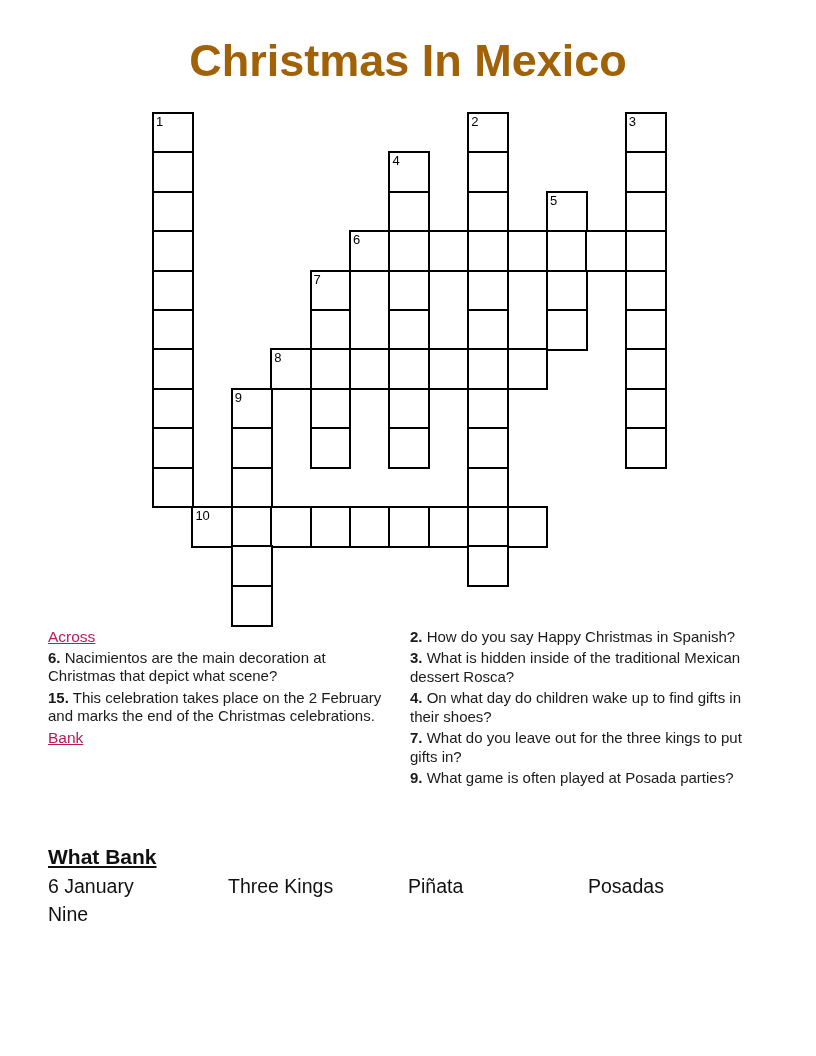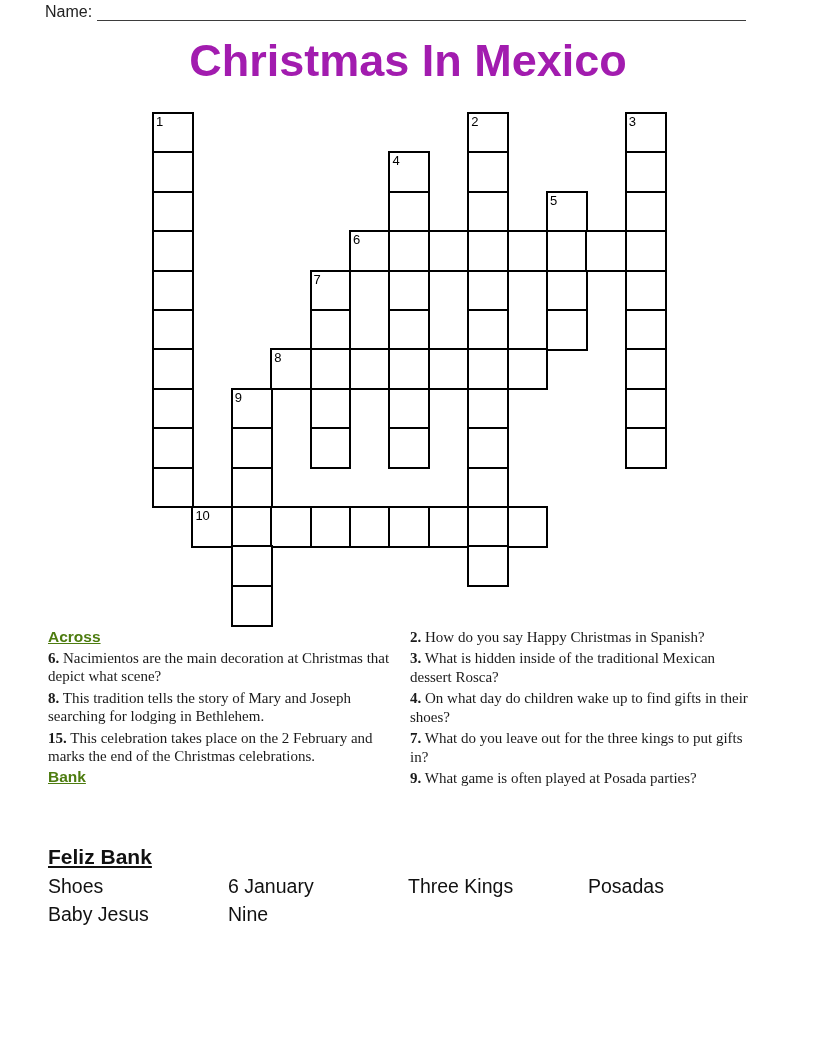--- a/index.html
+++ b/index.html
@@ -39,21 +39,21 @@
   
   .page-title {
     position: absolute;
     left: 0;
     top: 34px;
     width: 100%;
     text-align: center;
     font-size: 45px;
     line-height: 54px;
     font-weight: bold;
-    color: #a21caf;
+    color: #a16207;
     letter-spacing: 0px;
   }
 
   
   .grid {
     position: absolute;
     left: 152px;
     top: 112px;
     width: 516px;
     height: 516px;
@@ -80,26 +80,26 @@
     position: absolute;
     top: 628px;
     font-size: 15px;
     line-height: 18.7px;
     color: #1a1a1a;
   }
   .clues-left  { left: 48px;  width: 347px; }
   .clues-right { left: 410px; width: 340px; }
   .clue-heading {
     font-size: 15.5px;
-    font-weight: bold;
+    font-weight: normal;
     text-decoration: underline;
     margin: 0 0 2px 0;
-    color: #4d7c0f;
-  }
-  .clue { margin: 0 0 2.5px 0; font-family: Liberation Serif, serif; }
+    color: #be185d;
+  }
+  .clue { margin: 0 0 2.5px 0; }
   .clue b { font-weight: bold; }
 
   
   .wordbank {
     position: absolute;
     left: 48px;
     top: 845px;
     width: 730px;
   }
   .wb-heading {
@@ -116,24 +116,20 @@
     font-size: 19.5px;
     line-height: 22px;
     color: #111111;
   }
 </style>
 </head>
 <body>
 
 <div class="page">
 
-  <div class="name-row">
-    <span class="name-label">Name:</span>
-    <span class="name-line"></span>
-  </div>
 
   <div class="page-title">Christmas In Mexico</div>
 
   <div class="grid">
       <div class="cell" style="left: 0px; top: 0px;">
         <span class="cellnum">1</span>
       </div>
       <div class="cell" style="left: 315.2px; top: 0px;">
         <span class="cellnum">2</span>
       </div>
@@ -218,39 +214,37 @@
       <div class="cell" style="left: 315.2px; top: 394px;"></div>
       <div class="cell" style="left: 354.6px; top: 394px;"></div>
       <div class="cell" style="left: 78.8px; top: 433.4px;"></div>
       <div class="cell" style="left: 315.2px; top: 433.4px;"></div>
       <div class="cell" style="left: 78.8px; top: 472.8px;"></div>
     </div>
 
   <div class="clues-col clues-left">
       <div class="clue-heading">Across</div>
       <p class="clue"><b>6.</b> Nacimientos are the main decoration at Christmas that depict what scene?</p>
-      <p class="clue"><b>8.</b> This tradition tells the story of Mary and Joseph searching for lodging in Bethlehem.</p>
       <p class="clue"><b>15.</b> This celebration takes place on the 2 February and marks the end of the Christmas celebrations.</p>
       <div class="clue-heading">Bank</div>
     </div>
   <div class="clues-col clues-right">
       <p class="clue"><b>2.</b> How do you say Happy Christmas in Spanish?</p>
       <p class="clue"><b>3.</b> What is hidden inside of the traditional Mexican dessert Rosca?</p>
       <p class="clue"><b>4.</b> On what day do children wake up to find gifts in their shoes?</p>
       <p class="clue"><b>7.</b> What do you leave out for the three kings to put gifts in?</p>
       <p class="clue"><b>9.</b> What game is often played at Posada parties?</p>
     </div>
 
   <div class="wordbank">
-    <div class="wb-heading">Feliz Bank</div>
+    <div class="wb-heading">What Bank</div>
     <div class="wb-grid">
-        <span>Shoes</span>
         <span>6 January</span>
         <span>Three Kings</span>
+        <span>Piñata</span>
         <span>Posadas</span>
-        <span>Baby Jesus</span>
         <span>Nine</span>
         <span></span>
         <span></span>
       </div>
   </div>
 
 </div>
 
 </body></html>

